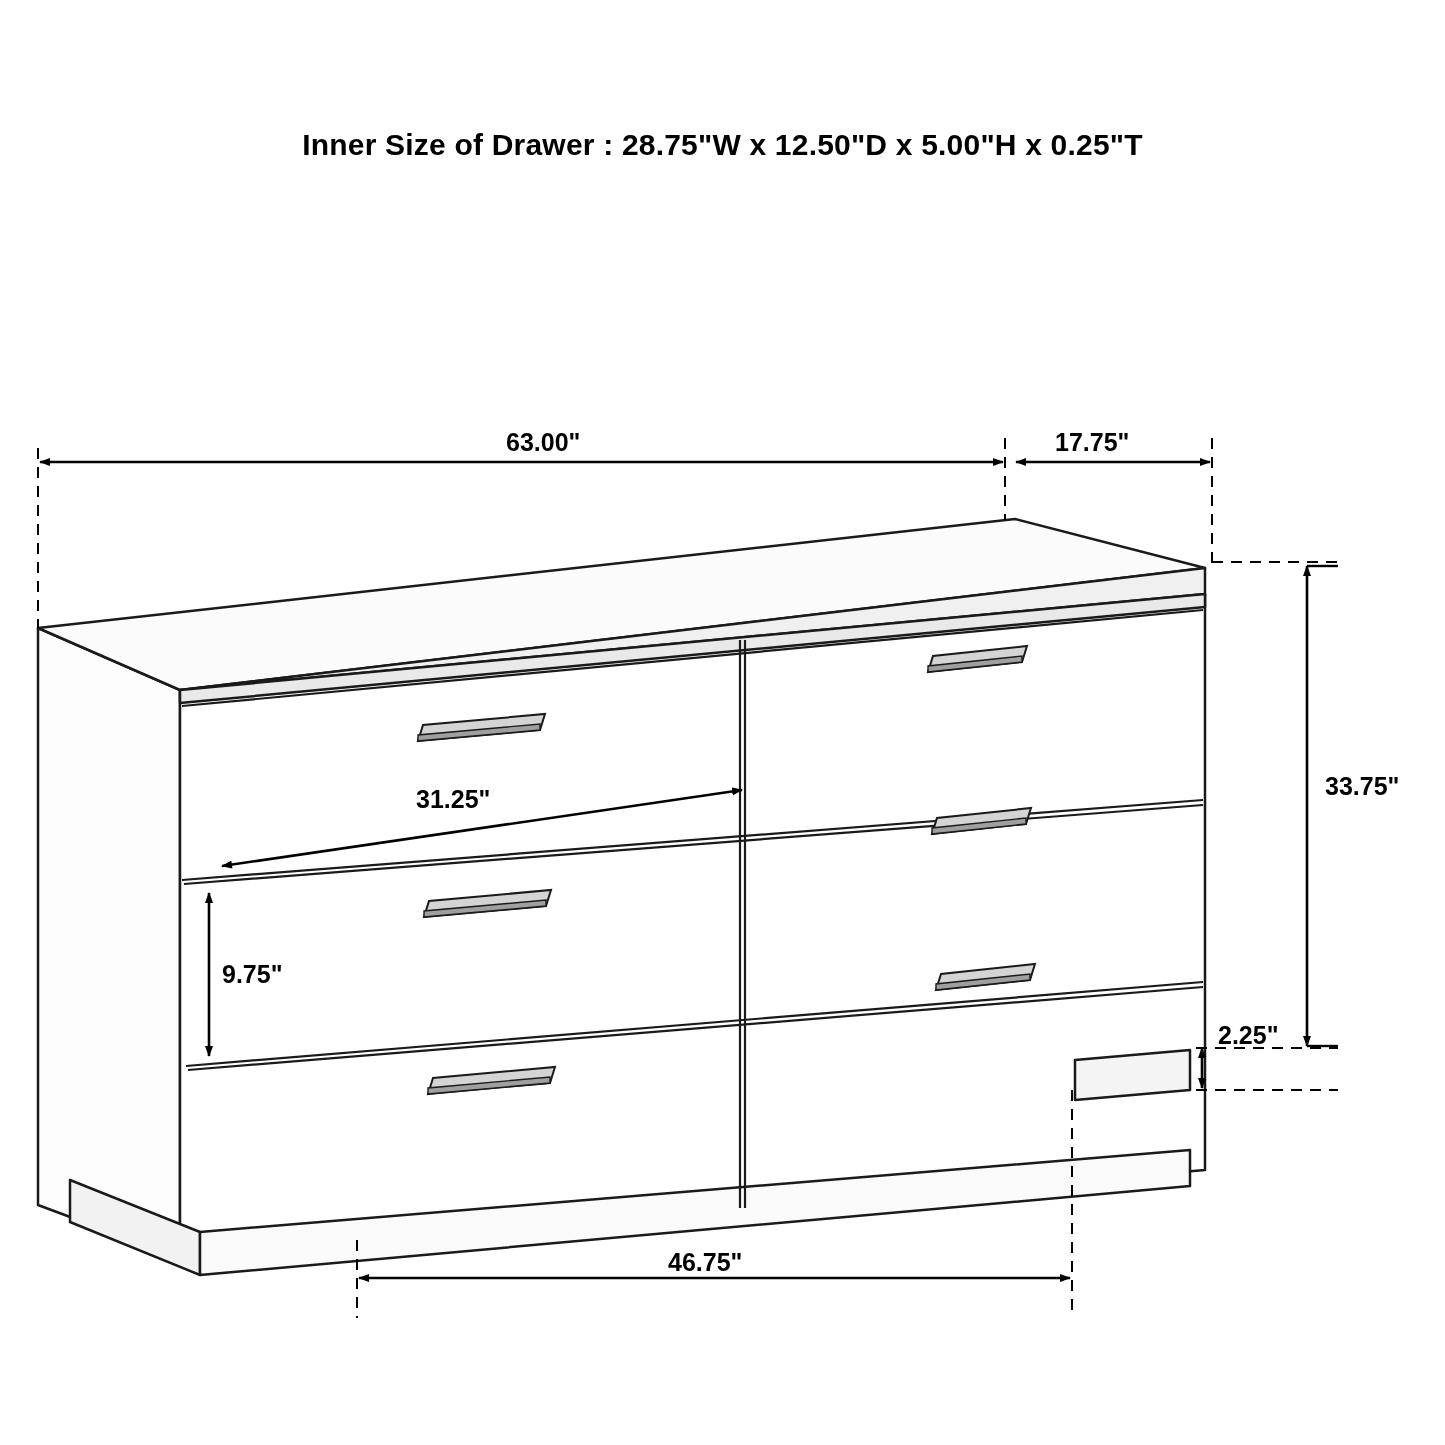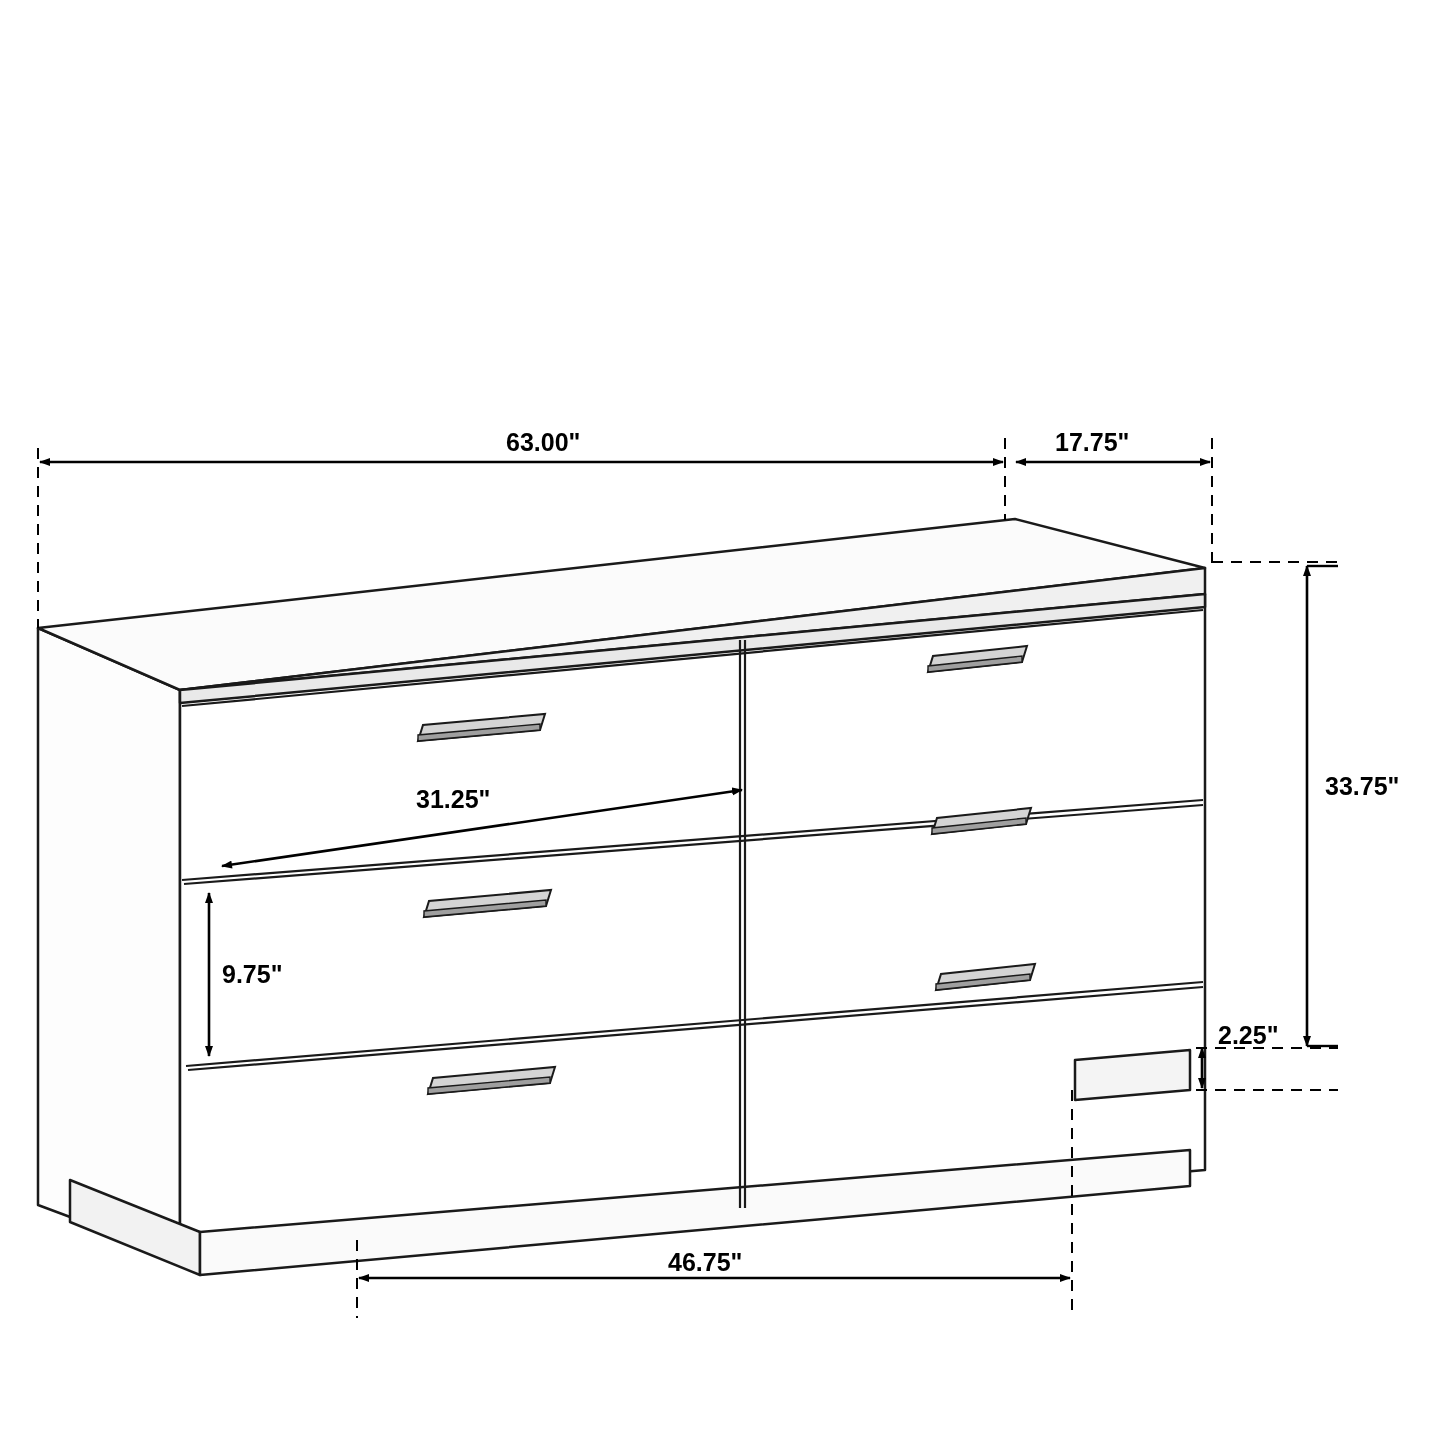--- a/index.html
+++ b/index.html
@@ -39,20 +39,21 @@
     font-weight: bold;
     color: #000000;
     white-space: nowrap;
   }
 </style>
 </head>
 <body>
 
 <div id="page">
 
+  <div id="title">Inner Size of Drawer : 28.75"W x 12.50"D x 5.00"H x 0.25"T</div>
 
   <svg id="drawing" viewBox="0 0 1445 1445">
     <defs>
       <marker id="arrEnd" markerWidth="12" markerHeight="12" refX="10" refY="4" orient="auto" markerUnits="userSpaceOnUse">
         <path d="M0,0 L11,4 L0,8 z" fill="#000"></path>
       </marker>
       <marker id="arrStart" markerWidth="12" markerHeight="12" refX="1" refY="4" orient="auto" markerUnits="userSpaceOnUse">
         <path d="M11,0 L0,4 L11,8 z" fill="#000"></path>
       </marker>
     </defs>

